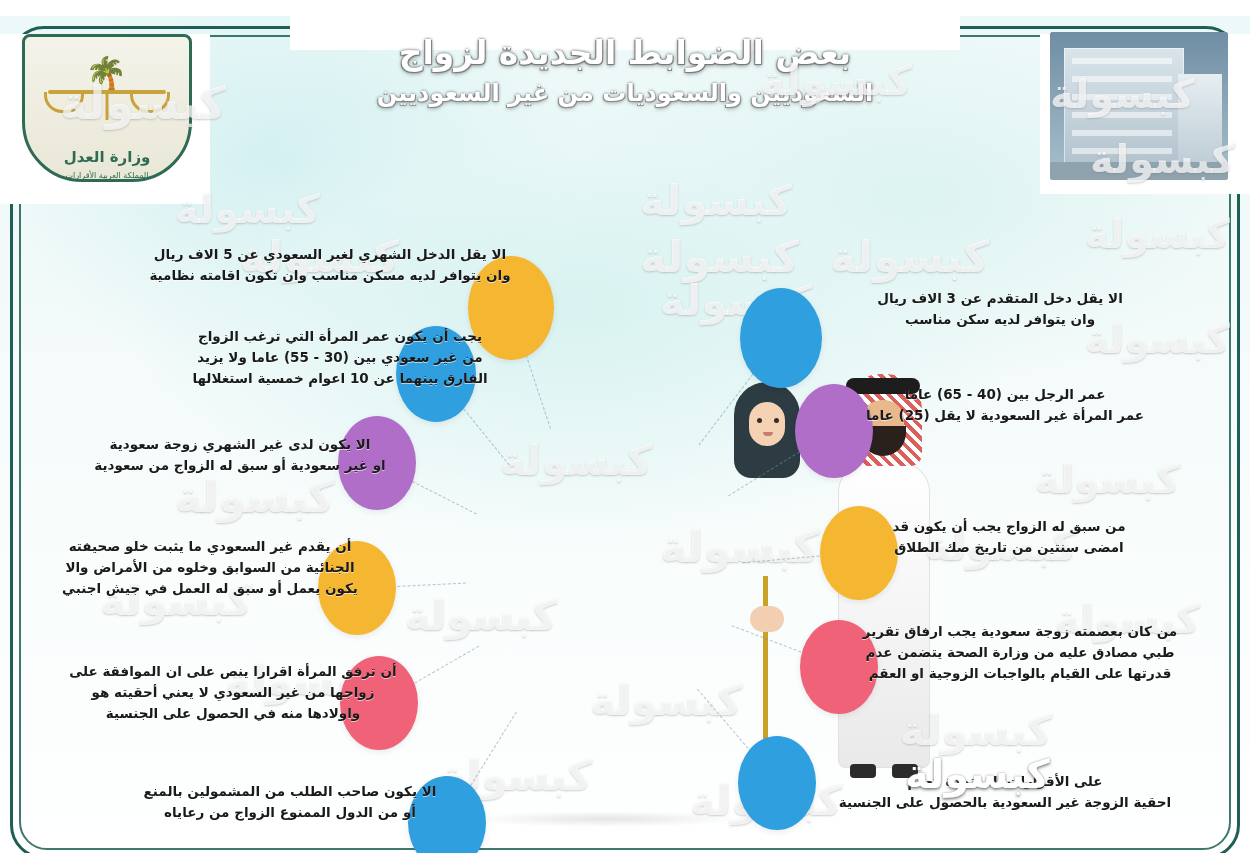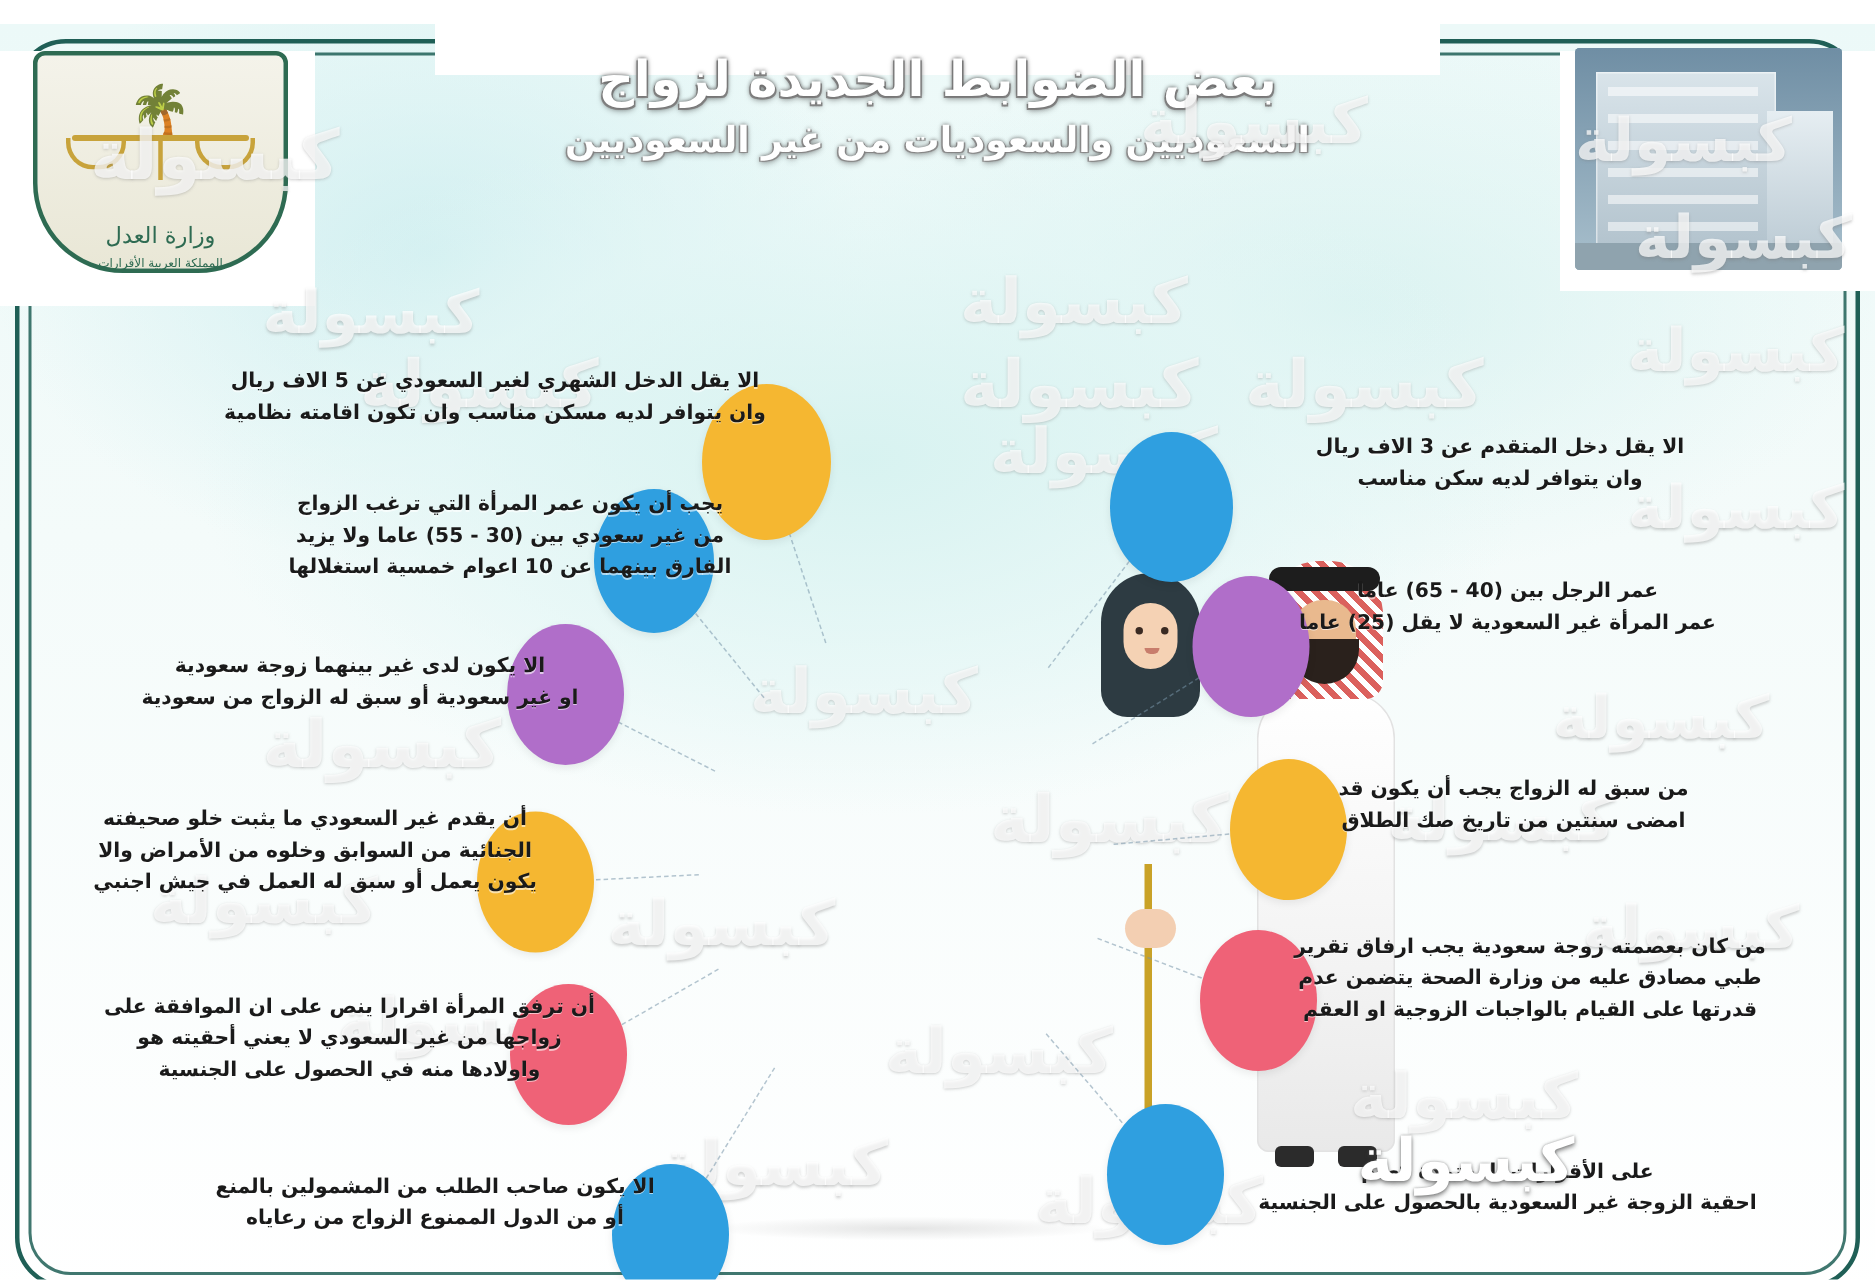--- a/index.html
+++ b/index.html
@@ -51,21 +51,21 @@
     background:linear-gradient(180deg,#f4f3ea 0%,#e9e7d6 100%);
   }
   .logo .palm{position:absolute;left:50%;top:20px;transform:translateX(-50%);font-size:34px;color:#c8a33b;}
   .logo .scale-bar{position:absolute;left:26px;top:56px;width:118px;height:4px;background:#c8a33b;border-radius:2px;}
   .logo .pan{position:absolute;top:58px;width:34px;height:18px;border:3px solid #c8a33b;border-top:none;border-radius:0 0 18px 18px;}
   .logo .pan.l{left:22px;}
   .logo .pan.r{right:22px;}
   .logo .stem{position:absolute;left:50%;top:56px;width:3px;height:30px;background:#c8a33b;transform:translateX(-50%);}
   .logo .name{
     position:absolute;left:0;right:0;bottom:16px;text-align:center;
-    color:#2e6b52;font-size:15px;font-weight:400;
+    color:#2e6b52;font-size:15px;font-weight:700;
   }
   .logo .ksa{
     position:absolute;left:0;right:0;bottom:2px;text-align:center;color:#2e6b52;font-size:8px;
   }
 
   
   .building{
     position:absolute;right:22px;top:16px;width:178px;height:148px;overflow:hidden;border-radius:3px;
     background:linear-gradient(180deg,#7f99ab 0%,#93abbb 45%,#b9c9d3 100%);
   }
@@ -249,21 +249,21 @@
       <div class="bubble" style="left: 820px; top: 490px; width: 78px; height: 94px; background: rgb(245, 183, 49);"></div>
       <div class="bubble" style="left: 800px; top: 604px; width: 78px; height: 94px; background: rgb(239, 98, 119);"></div>
       <div class="bubble" style="left: 738px; top: 720px; width: 78px; height: 94px; background: rgb(47, 159, 224);"></div>
     </div>
   <div id="layer-texts">
       <div class="txt" style="left: 120px; top: 228px; width: 420px;">الا يقل الدخل الشهري لغير السعودي عن 5 الاف ريال
 وان يتوافر لديه مسكن مناسب وان تكون اقامته نظامية</div>
       <div class="txt" style="left: 140px; top: 310px; width: 400px;">يجب أن يكون عمر المرأة التي ترغب الزواج
 من غير سعودي بين (30 - 55) عاما ولا يزيد
 الفارق بينهما عن 10 اعوام خمسية استغلالها</div>
-      <div class="txt" style="left: 20px; top: 418px; width: 440px;">الا يكون لدى غير بينهما زوجة سعودية
+      <div class="txt" style="left: 20px; top: 418px; width: 440px;">الا يكون لدى غير الشهري زوجة سعودية
 او غير سعودية أو سبق له الزواج من سعودية</div>
       <div class="txt" style="left: 0px; top: 520px; width: 420px;">أن يقدم غير السعودي ما يثبت خلو صحيفته
 الجنائية من السوابق وخلوه من الأمراض والا
 يكون يعمل أو سبق له العمل في جيش اجنبي</div>
       <div class="txt" style="left: 28px; top: 645px; width: 410px;">أن ترفق المرأة اقرارا ينص على ان الموافقة على
 زواجها من غير السعودي لا يعني أحقيته هو
 واولادها منه في الحصول على الجنسية</div>
       <div class="txt" style="left: 90px; top: 765px; width: 400px; text-align: center;">الا يكون صاحب الطلب من المشمولين بالمنع
 أو من الدول الممنوع الزواج من رعاياه</div>
       <div class="txt" style="left: 790px; top: 272px; width: 420px;">الا يقل دخل المتقدم عن 3 الاف ريال

